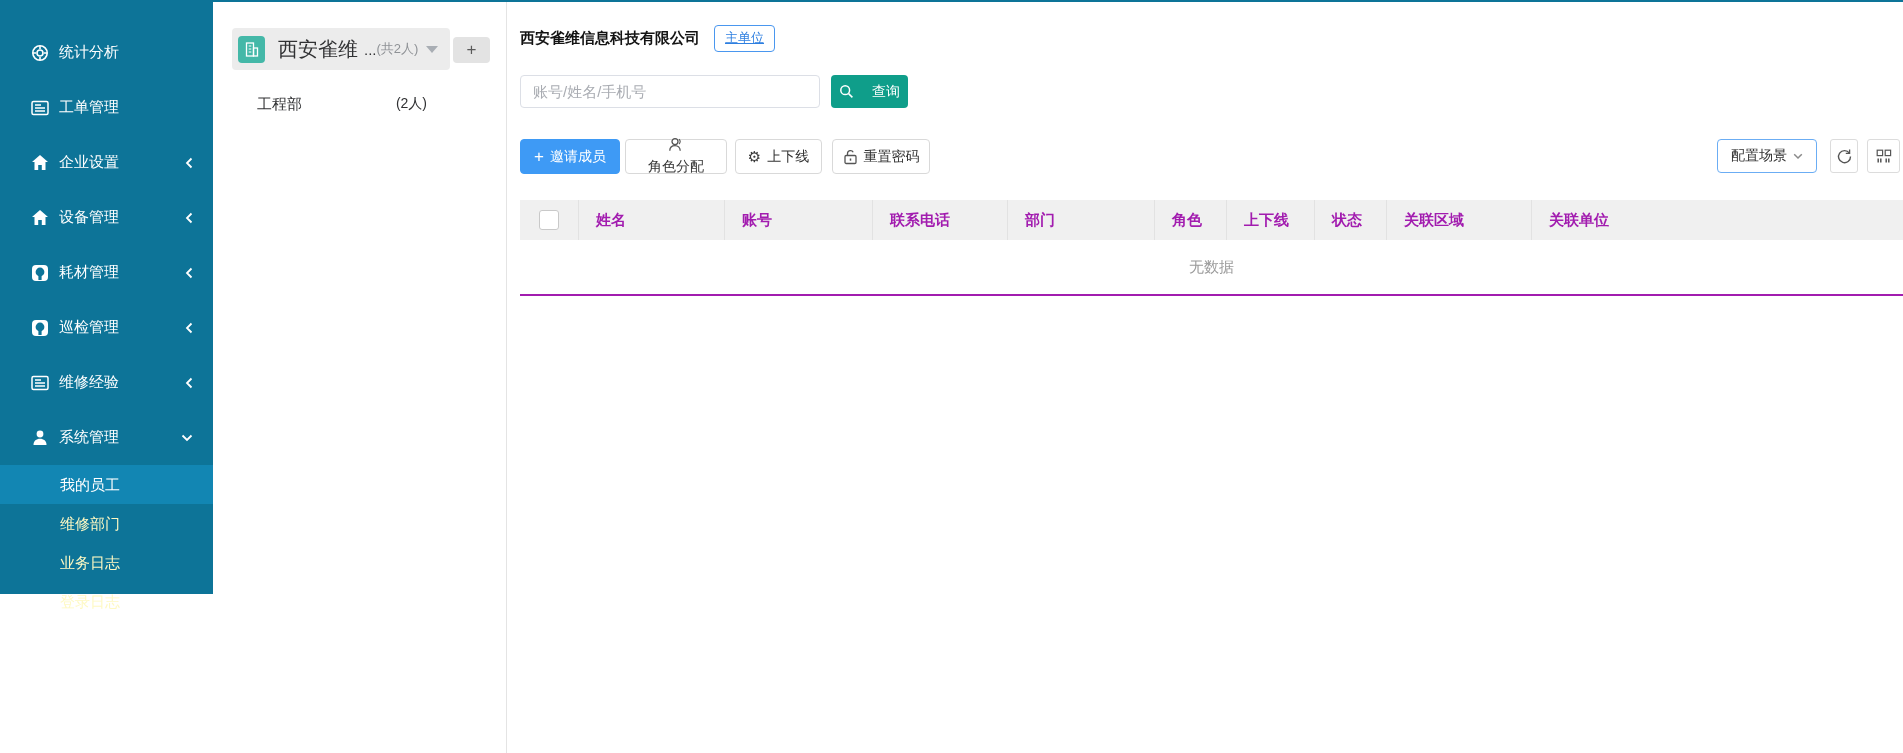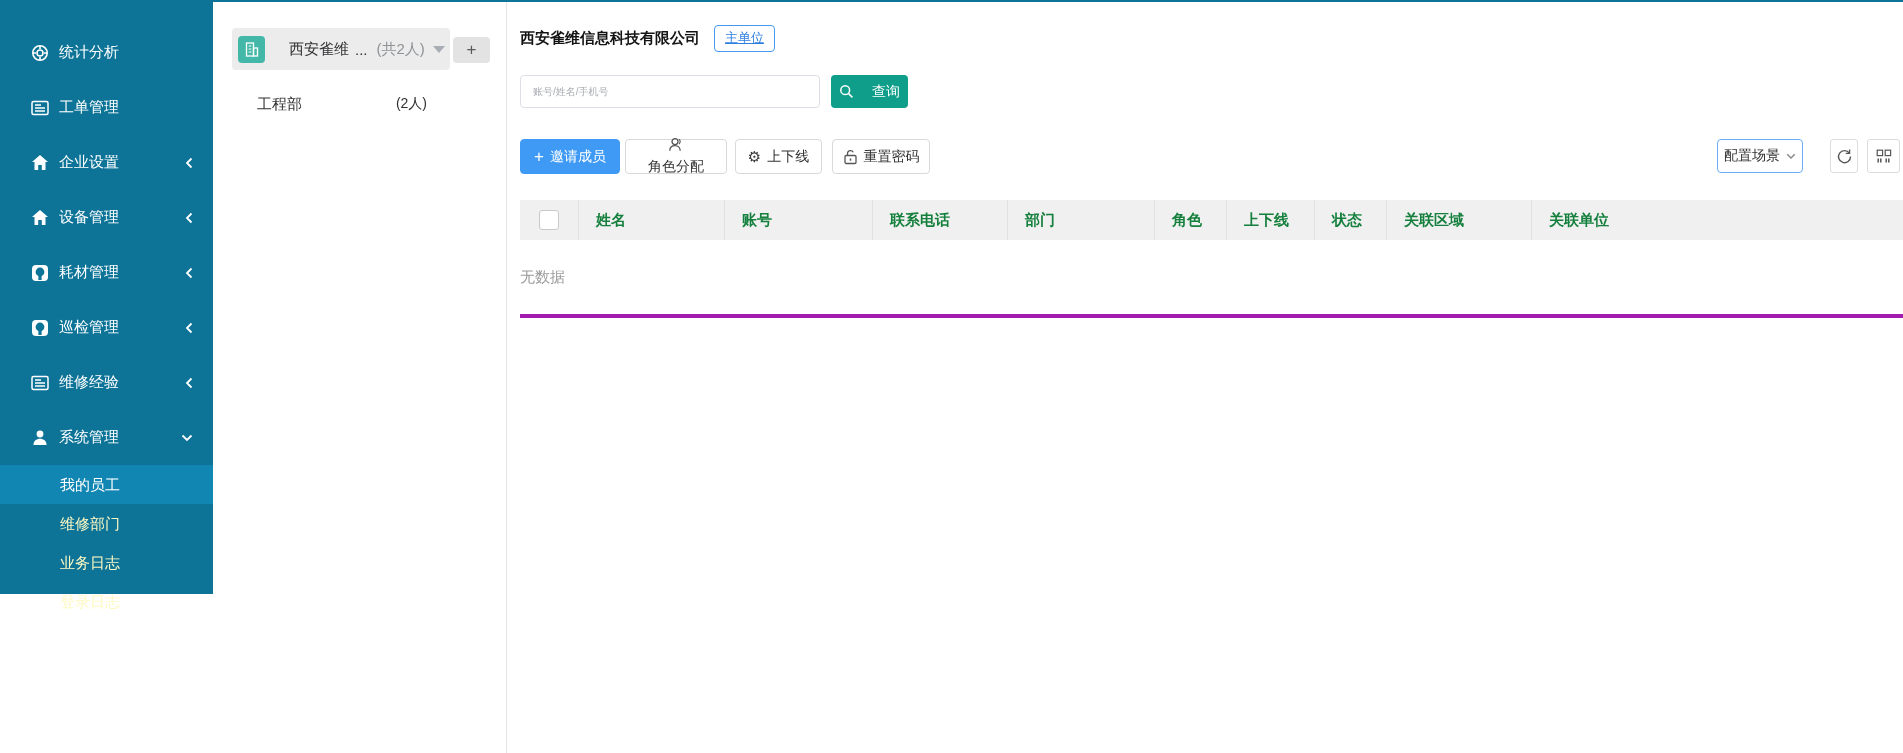--- a/index.html
+++ b/index.html
@@ -19,70 +19,70 @@
   .side-sub { }
   .sub-item { height:39px; line-height:39px; padding-left:60px; color:#fef9c3; font-size:15px; cursor:pointer; white-space:nowrap; }
   .sub-item.active { background:#1286b3; color:#fff; }
   .side-item.complaint { margin-top:18px; }
 
   
   .dept-panel { position:absolute; top:0; left:213px; width:294px; height:753px; background:#fff; border-right:1px solid #e4e4e4; z-index:4; }
   .company-select { position:absolute; left:19px; top:28px; width:218px; height:42px; background:#ececec; border-radius:4px;
                     display:flex; align-items:center; padding:0 10px 0 6px; cursor:pointer; }
   .company-icon { width:27px; height:27px; background:#44b8a8; border-radius:4px; display:flex; align-items:center; justify-content:center; flex:none; }
-  .company-name { margin-left:24px; font-size:15px; color:#303133; white-space:nowrap; }
+  .company-name { margin-left:13px; font-size:20px; color:#303133; white-space:nowrap; }
   .company-ellipsis { margin-left:6px; font-size:15px; color:#303133; }
-  .company-count { margin-left:9px; font-size:15px; color:#8f9296; white-space:nowrap; }
+  .company-count { font-size:13px; color:#8f9296; white-space:nowrap; }
   .company-caret { margin-left:8px; width:0; height:0; border-left:6px solid transparent; border-right:6px solid transparent; border-top:7px solid #a9aeb4; }
   .add-dept-btn { position:absolute; left:240px; top:37px; width:37px; height:26px; background:#e3e3e3; border-radius:4px;
                   display:flex; align-items:center; justify-content:center; font-size:17px; color:#5a5a5a; cursor:pointer; }
   .dept-row { position:absolute; left:0; top:88px; width:294px; height:32px; display:flex; align-items:center; cursor:pointer; }
   .dept-name { margin-left:44px; font-size:15px; color:#303133; }
   .dept-count { margin-left:auto; margin-right:80px; font-size:14px; color:#303133; }
 
   
   .main { position:absolute; top:0; left:507px; width:1396px; height:753px; background:#fff; }
   .title-row { position:absolute; left:13px; top:25px; display:flex; align-items:center; }
   .page-title { font-size:15px; font-weight:bold; color:#141414; white-space:nowrap; }
   .main-badge { margin-left:14px; border:1px solid #4a97ef; border-radius:4px; padding:3px 10px 4px;
                 font-size:13px; color:#2e7fe0; text-decoration:underline; background:#fff; cursor:pointer; white-space:nowrap; }
 
   .search-input { position:absolute; left:13px; top:75px; width:300px; height:33px; border:1px solid #dcdfe6; border-radius:4px;
-                  padding:0 12px; font-size:10px; color:#303133; outline:none; font-family:inherit; }
+                  padding:0 12px; font-size:15px; color:#303133; outline:none; font-family:inherit; }
   .search-input::placeholder { color:#a9acb2; }
   .query-btn { position:absolute; left:324px; top:75px; width:77px; height:33px; background:#0f9e8a; border:none; border-radius:4px;
                color:#fff; font-size:14px; display:flex; align-items:center; justify-content:center; gap:18px; cursor:pointer; font-family:inherit; }
 
   .btn { height:35px; border-radius:4px; display:flex; align-items:center; justify-content:center; gap:6px;
          font-size:14px; cursor:pointer; font-family:inherit; position:absolute; top:139px; }
   .btn.primary { background:#3e9af5; border:1px solid #3e9af5; color:#fff; }
   .btn.plain { background:#fff; border:1px solid #d9d9d9; color:#333; }
   .btn-invite { left:13px; width:100px; }
   .btn-role { left:118px; width:102px;flex-direction:column; }
   .btn-online { left:228px; width:87px; }
   .btn-reset { left:325px; width:98px; }
   .gear-char { font-size:15px; line-height:1; color:#3a3a3a; }
 
-  .scene-select { position:absolute; left:1210px; top:139px; width:86px; height:34px; border:1px solid #6badf4; border-radius:4px;
+  .scene-select { position:absolute; left:1210px; top:139px; width:100px; height:34px; border:1px solid #6badf4; border-radius:4px;
                   background:#fff; display:flex; align-items:center; justify-content:center; gap:6px; font-size:14px; color:#333; cursor:pointer; }
   .tool-sq { position:absolute; top:139px; height:34px; border:1px solid #dcdcdc; border-radius:3px; background:#fff;
              display:flex; align-items:center; justify-content:center; cursor:pointer; }
   .refresh-btn { left:1323px; width:28px; }
   .grid-btn { left:1360px; width:33px; }
 
   
   .table-wrap { position:absolute; left:13px; top:200px; width:1383px; overflow:hidden; }
   .thead { display:flex; height:40px; background:#f0f0f0; width:1450px; }
-  .th { display:flex; align-items:center; padding-left:17px; font-size:15px; font-weight:bold; color:#15803d;
+  .th { display:flex; align-items:center; padding-left:17px; font-size:15px; font-weight:bold; color:#a21caf;
         border-right:1px solid #e2e2e2; white-space:nowrap; flex:none; }
   .th.sel { justify-content:center; padding-left:0; }
   .w0{width:59px;} .w1{width:146px;} .w2{width:148px;} .w3{width:135px;} .w4{width:147px;} .w5{width:72px;}
   .w6{width:88px;} .w7{width:72px;} .w8{width:144px;} .w9{width:146px;} .w10{width:145px;} .w11{width:148px; border-right:none;}
   .checkbox { width:20px; height:20px; background:#fff; border:1px solid #c9c9c9; border-radius:3px; cursor:pointer; }
-  .tbody-empty { height:78px; border-bottom:4px solid #a21caf; display:flex; align-items:center; }
+  .tbody-empty { height:56px; border-bottom:2px solid #a21caf; display:flex; align-items:center; justify-content:center; }
   .empty-text { font-size:15px; color:#9a9a9a; }
 
   svg { display:block; }
 </style>
 </head>
 <body>
 
 <div id="app">
   <div class="topline"></div>
 

